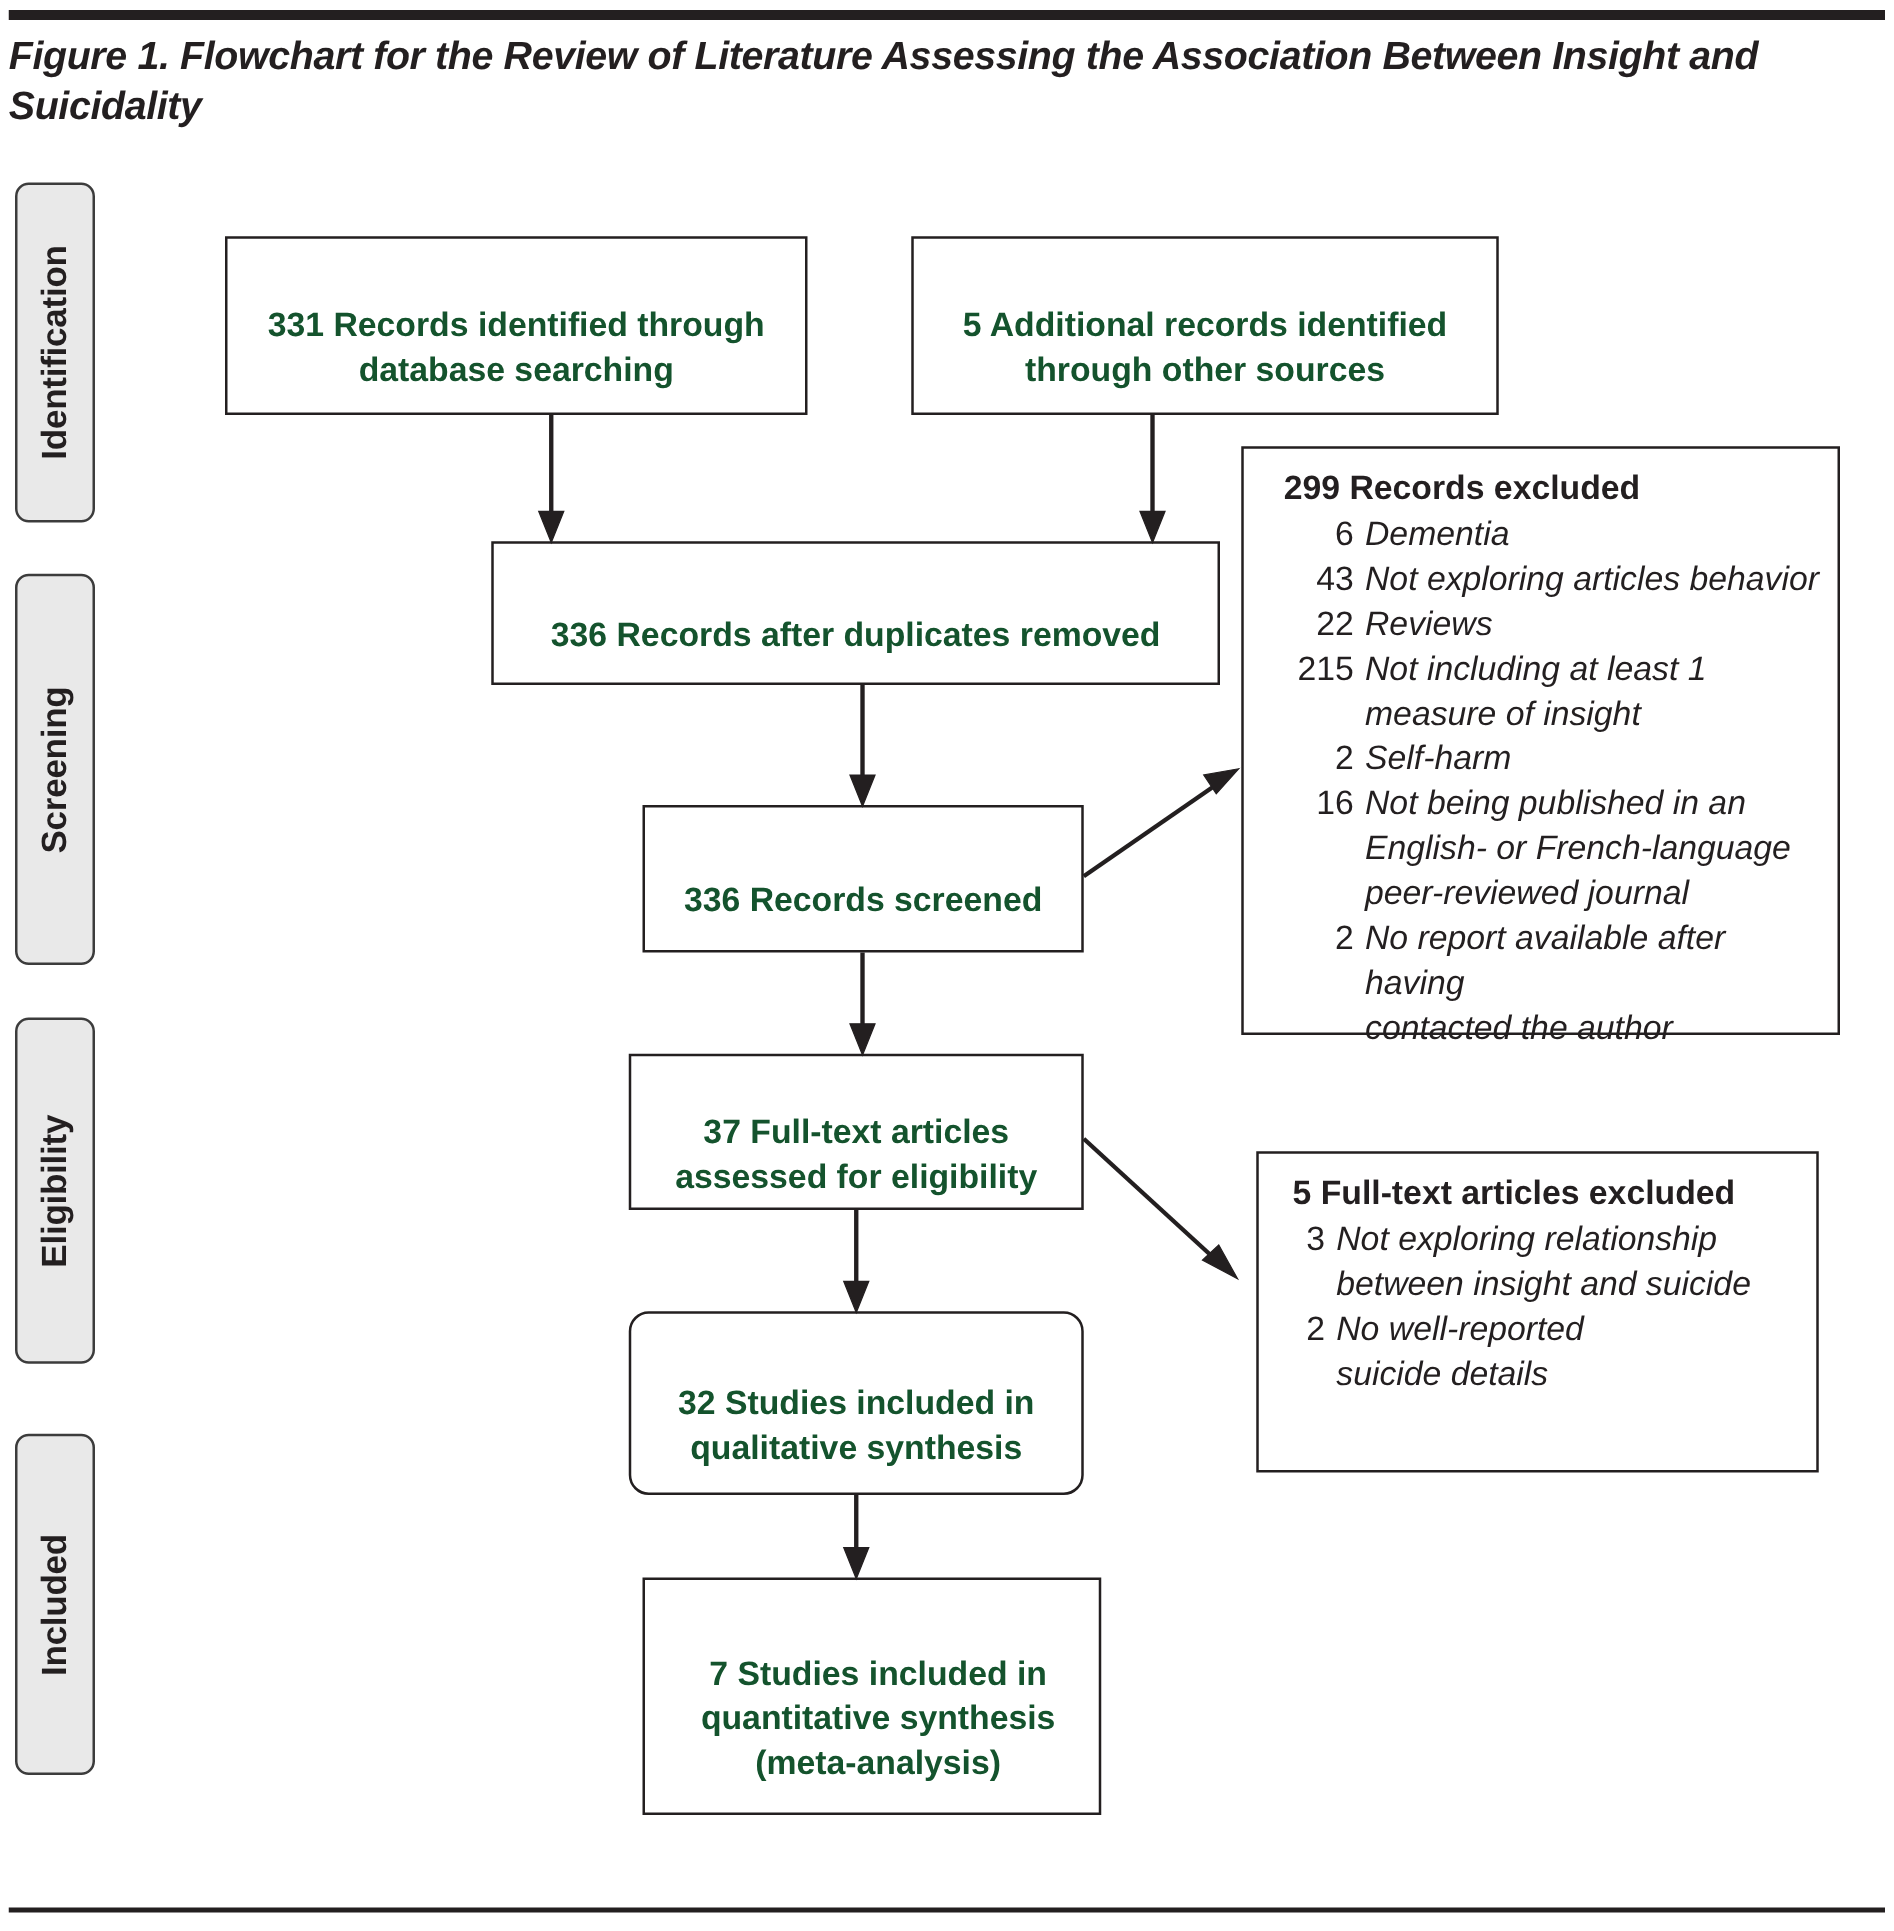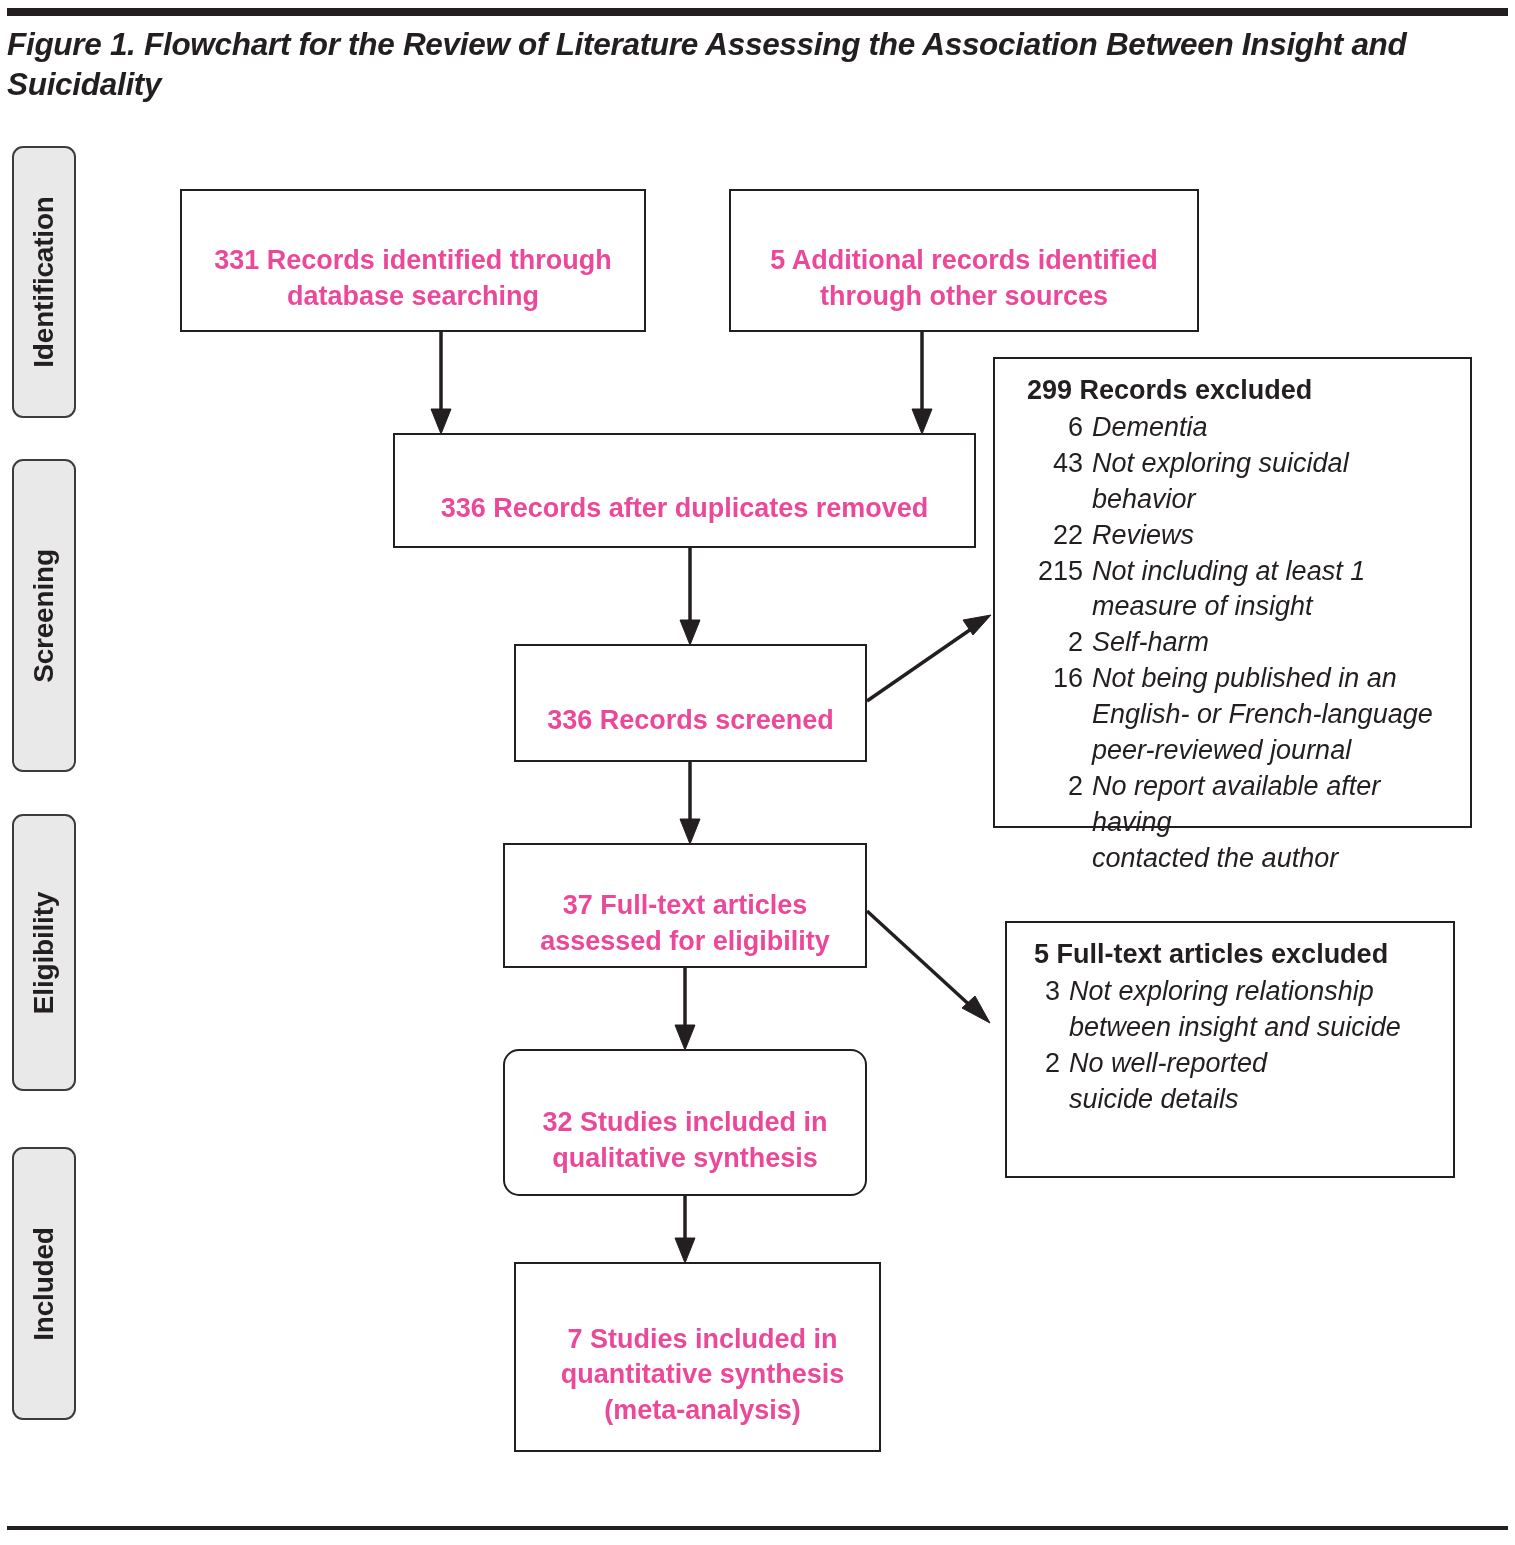--- a/index.html
+++ b/index.html
@@ -77,21 +77,21 @@
     border: 2.5px solid #231f20;
     background: #ffffff;
     display: flex;
     align-items: center;
     justify-content: center;
   }
   .node .node-text {
     text-align: center;
     font-size: 27px;
     line-height: 1.30;
-    color: #ec4899;
+    color: #14532d;
     padding: 0 12px;
     white-space: pre-line;
     margin-top: 36px;
   }
   .node.bold .node-text { font-weight: bold; }
 
   
   .listbox {
     position: absolute;
     box-sizing: border-box;
@@ -191,21 +191,21 @@
 
 <div class="listbox w-num" style="left:993px;top:357px;width:479px;height:471px;">
   <div class="lb-head">299 Records excluded</div>
   <div>
     <div class="lb-row">
       <span class="lb-n">6</span>
       <span class="lb-t">Dementia</span>
     </div>
     <div class="lb-row">
       <span class="lb-n">43</span>
-      <span class="lb-t">Not exploring suicidal behavior</span>
+      <span class="lb-t">Not exploring articles behavior</span>
     </div>
     <div class="lb-row">
       <span class="lb-n">22</span>
       <span class="lb-t">Reviews</span>
     </div>
     <div class="lb-row">
       <span class="lb-n">215</span>
       <span class="lb-t">Not including at least 1
 measure of insight</span>
     </div>

